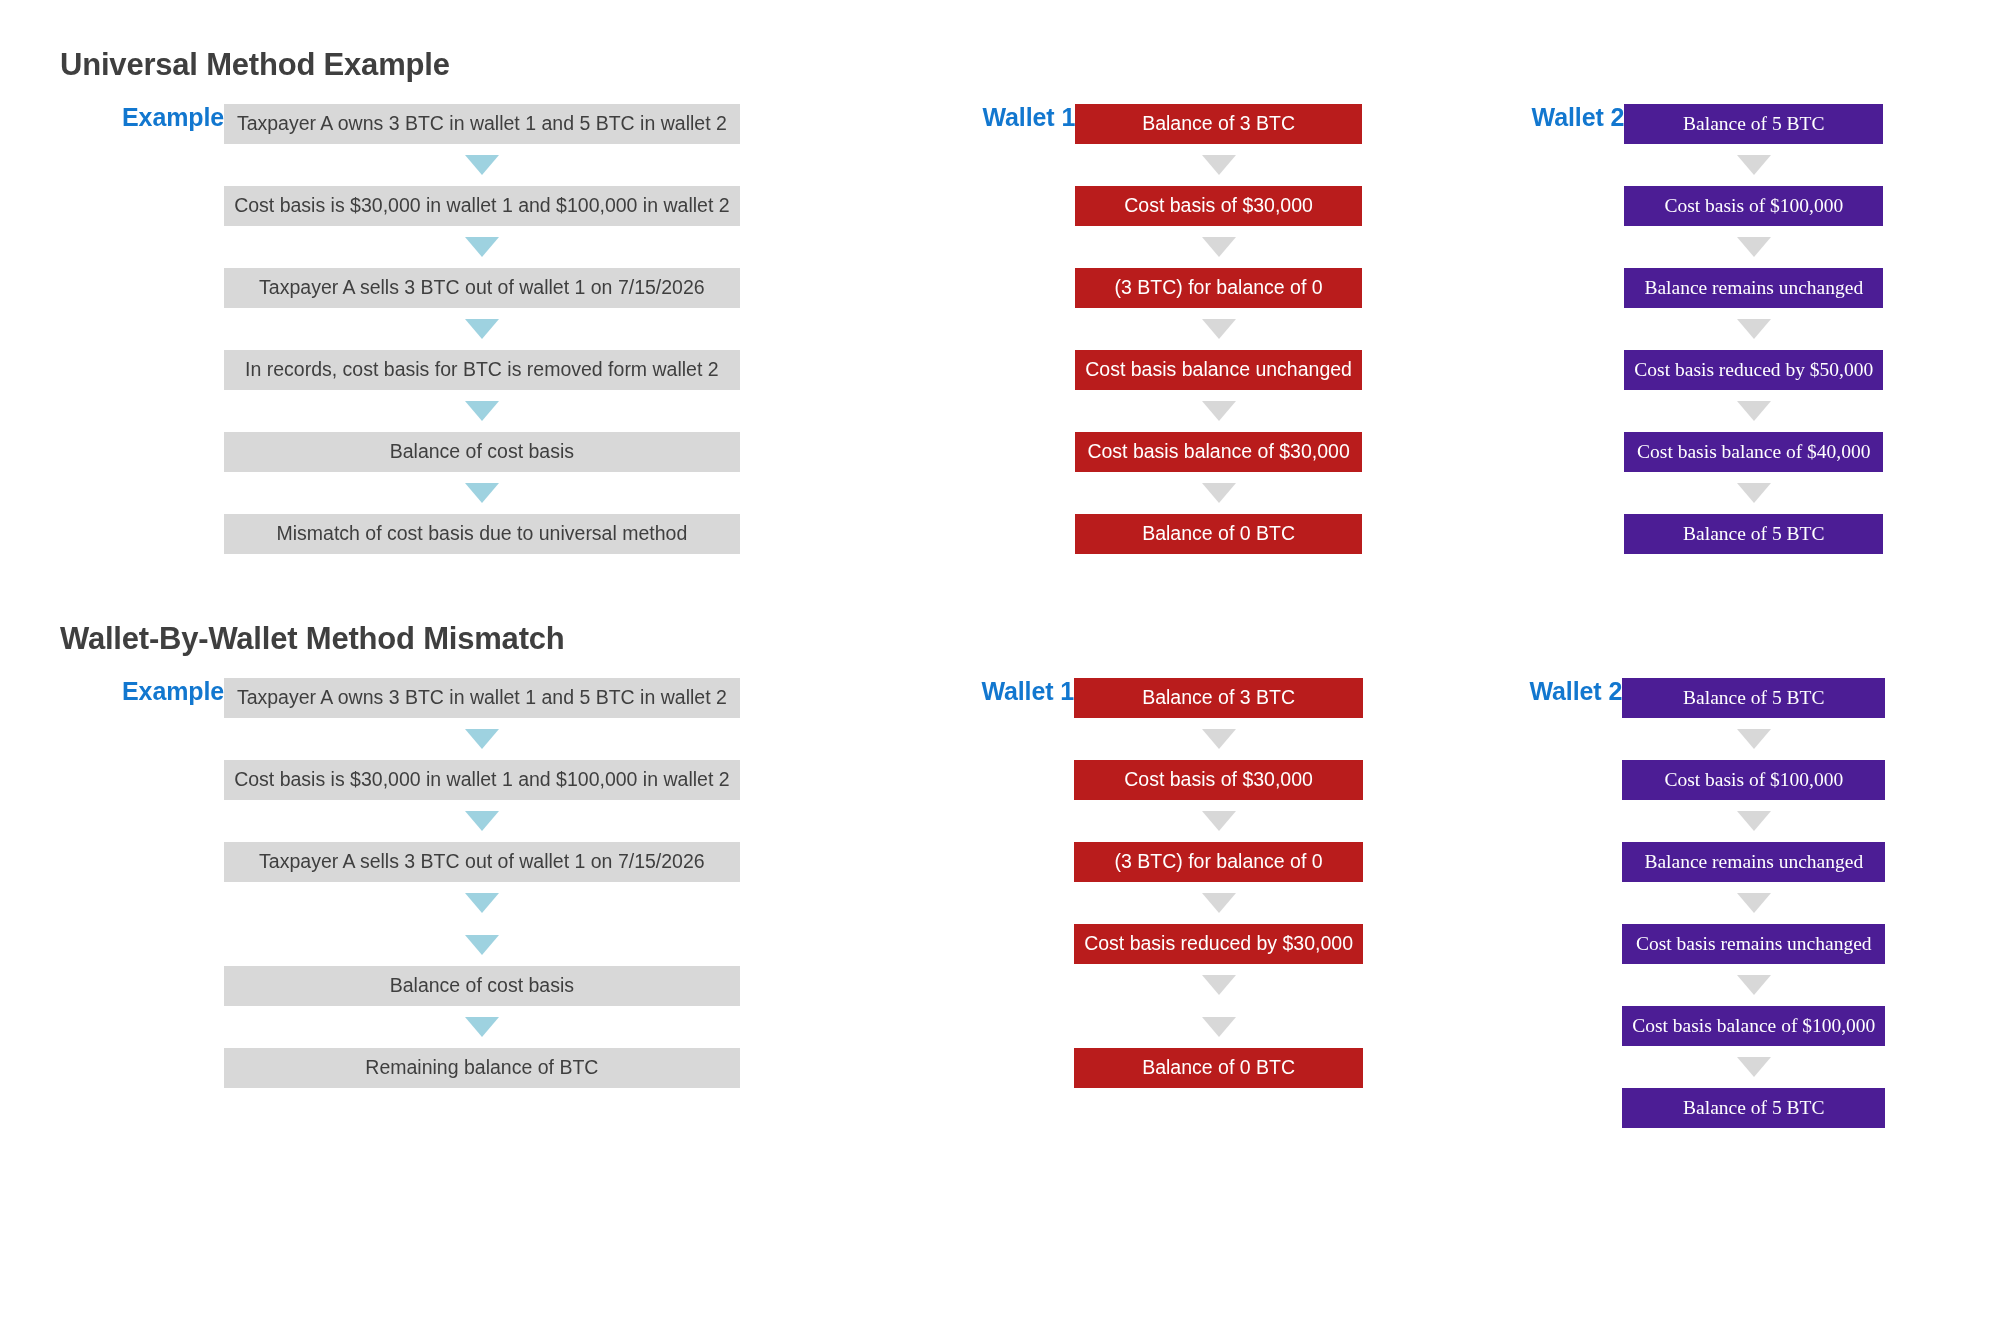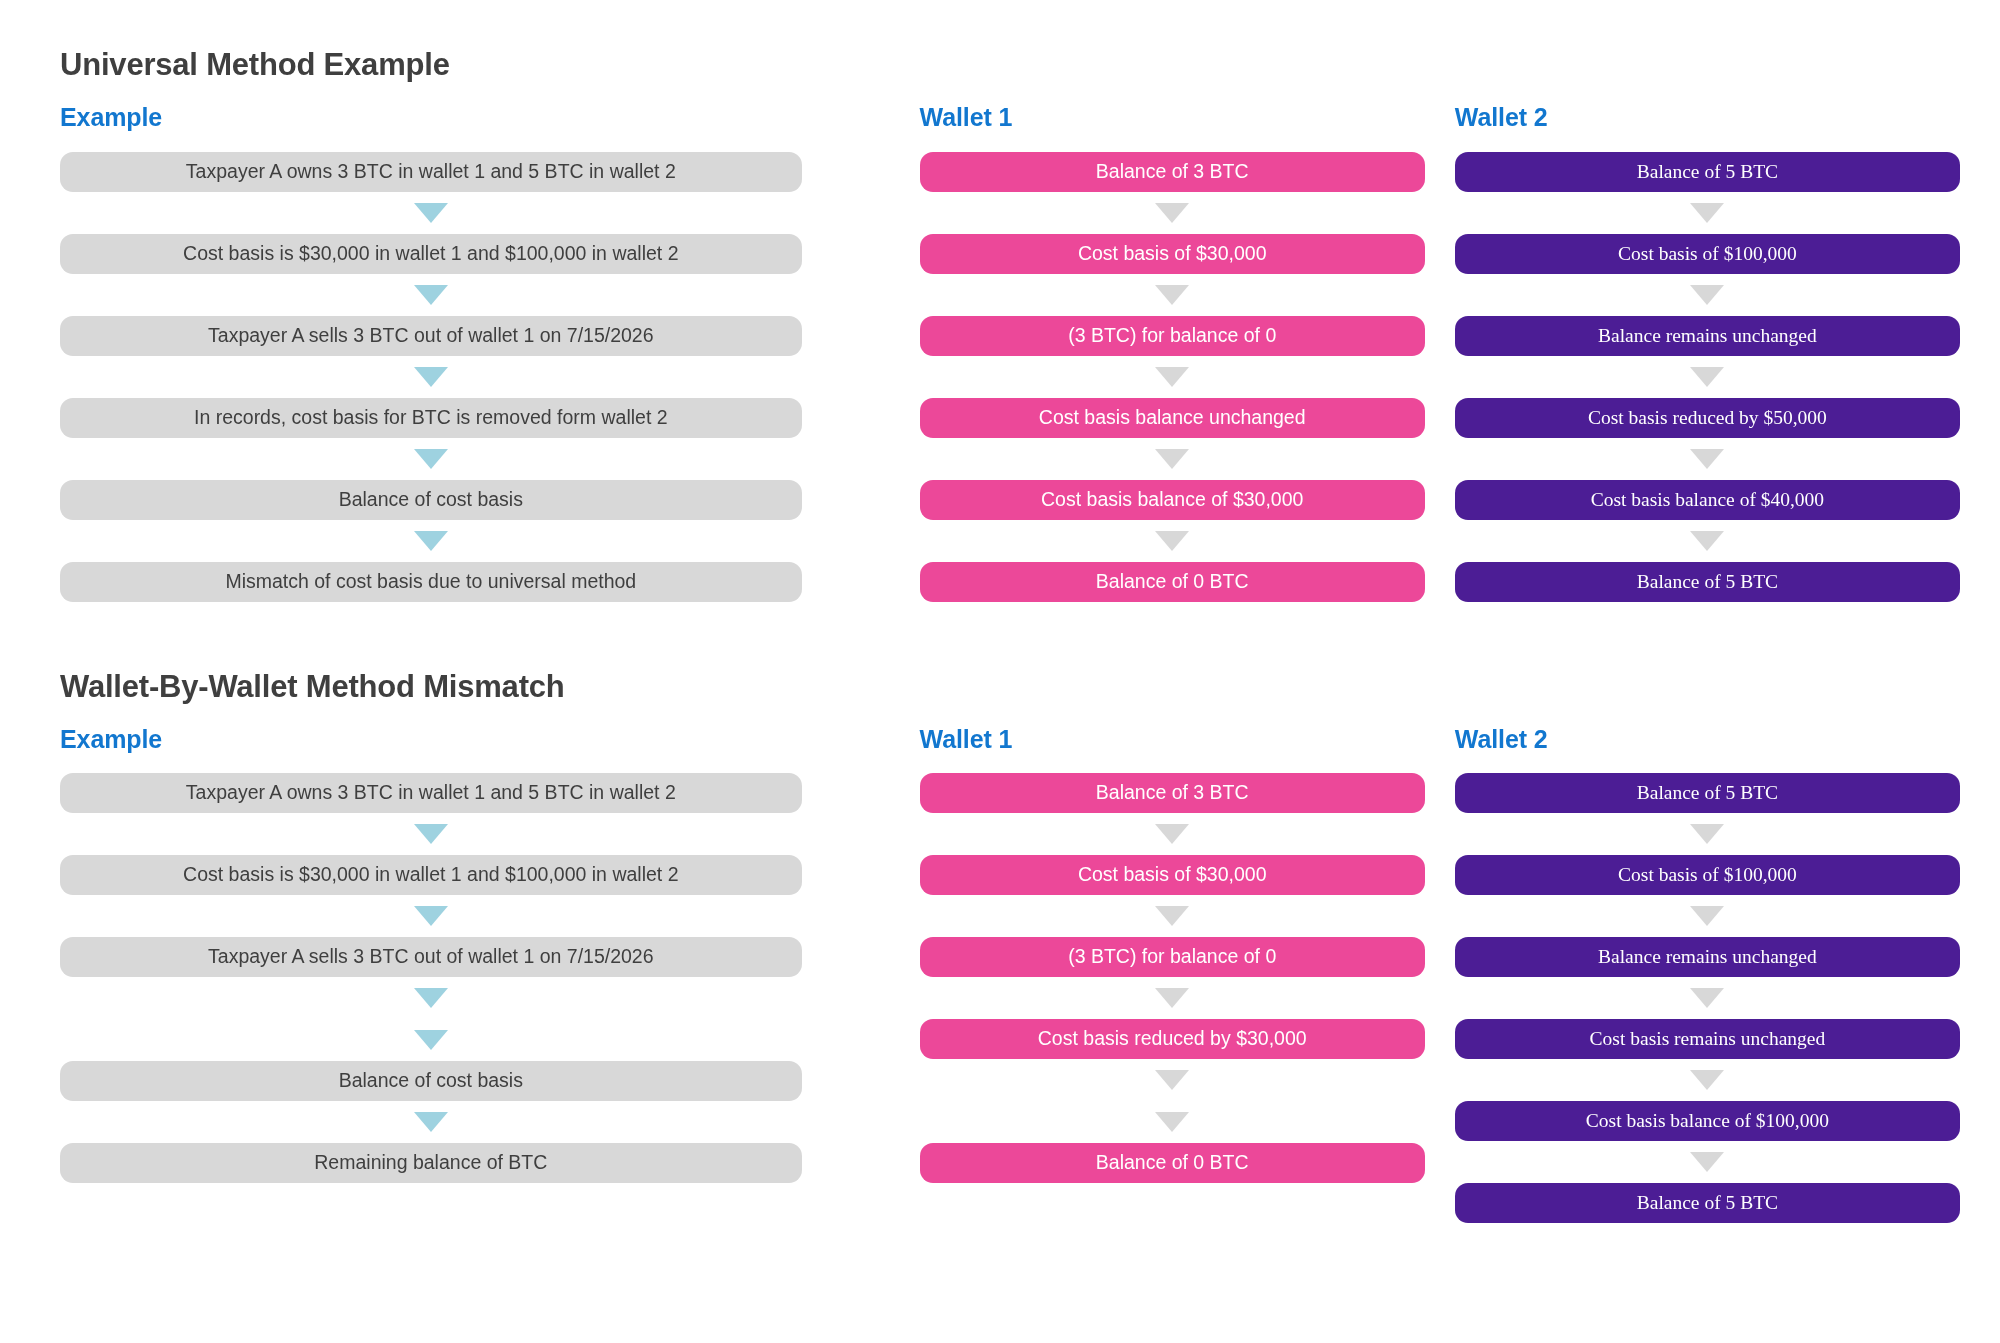--- a/index.html
+++ b/index.html
@@ -37,21 +37,22 @@
     line-height: 1.1;
   }
 
   .columns {
     display: flex;
     align-items: flex-start;
   }
 
   .col {
     display: flex;
-    flex-direction: column;
+    flex-direction: row;
+    justify-content: center;
   }
   .col-example { width: 756px; }
   .col-wallet  { width: 515px; }
   .gap-a { width: 118px; flex: 0 0 118px; }
   .gap-b { width: 30px;  flex: 0 0 30px; }
 
   .col-head {
     font-size: 25px;
     font-weight: bold;
     color: #1277cf;
@@ -64,27 +65,26 @@
 
   .bar {
     height: 40px;
     display: flex;
     align-items: center;
     justify-content: center;
     box-sizing: border-box;
     font-size: 19.5px;
     line-height: 1;
     text-align: center;
-    padding: 0 20px;
+    padding: 0 10px;
     white-space: nowrap;
-    border-radius: 13px;
   }
 
   .bar-gray  { background: #d8d8d8; color: #3f3f3f; }
-  .bar-navy  { background: #ec4899; color: #ffffff; }
+  .bar-navy  { background: #b91c1c; color: #ffffff; }
   .bar-teal  { background: #4c1d95; color: #ffffff; font-family: Liberation Serif, serif; }
 
   .arrow-wrap {
     height: 42px;
     display: flex;
     align-items: center;
     justify-content: center;
   }
   .arrow {
     width: 0;

